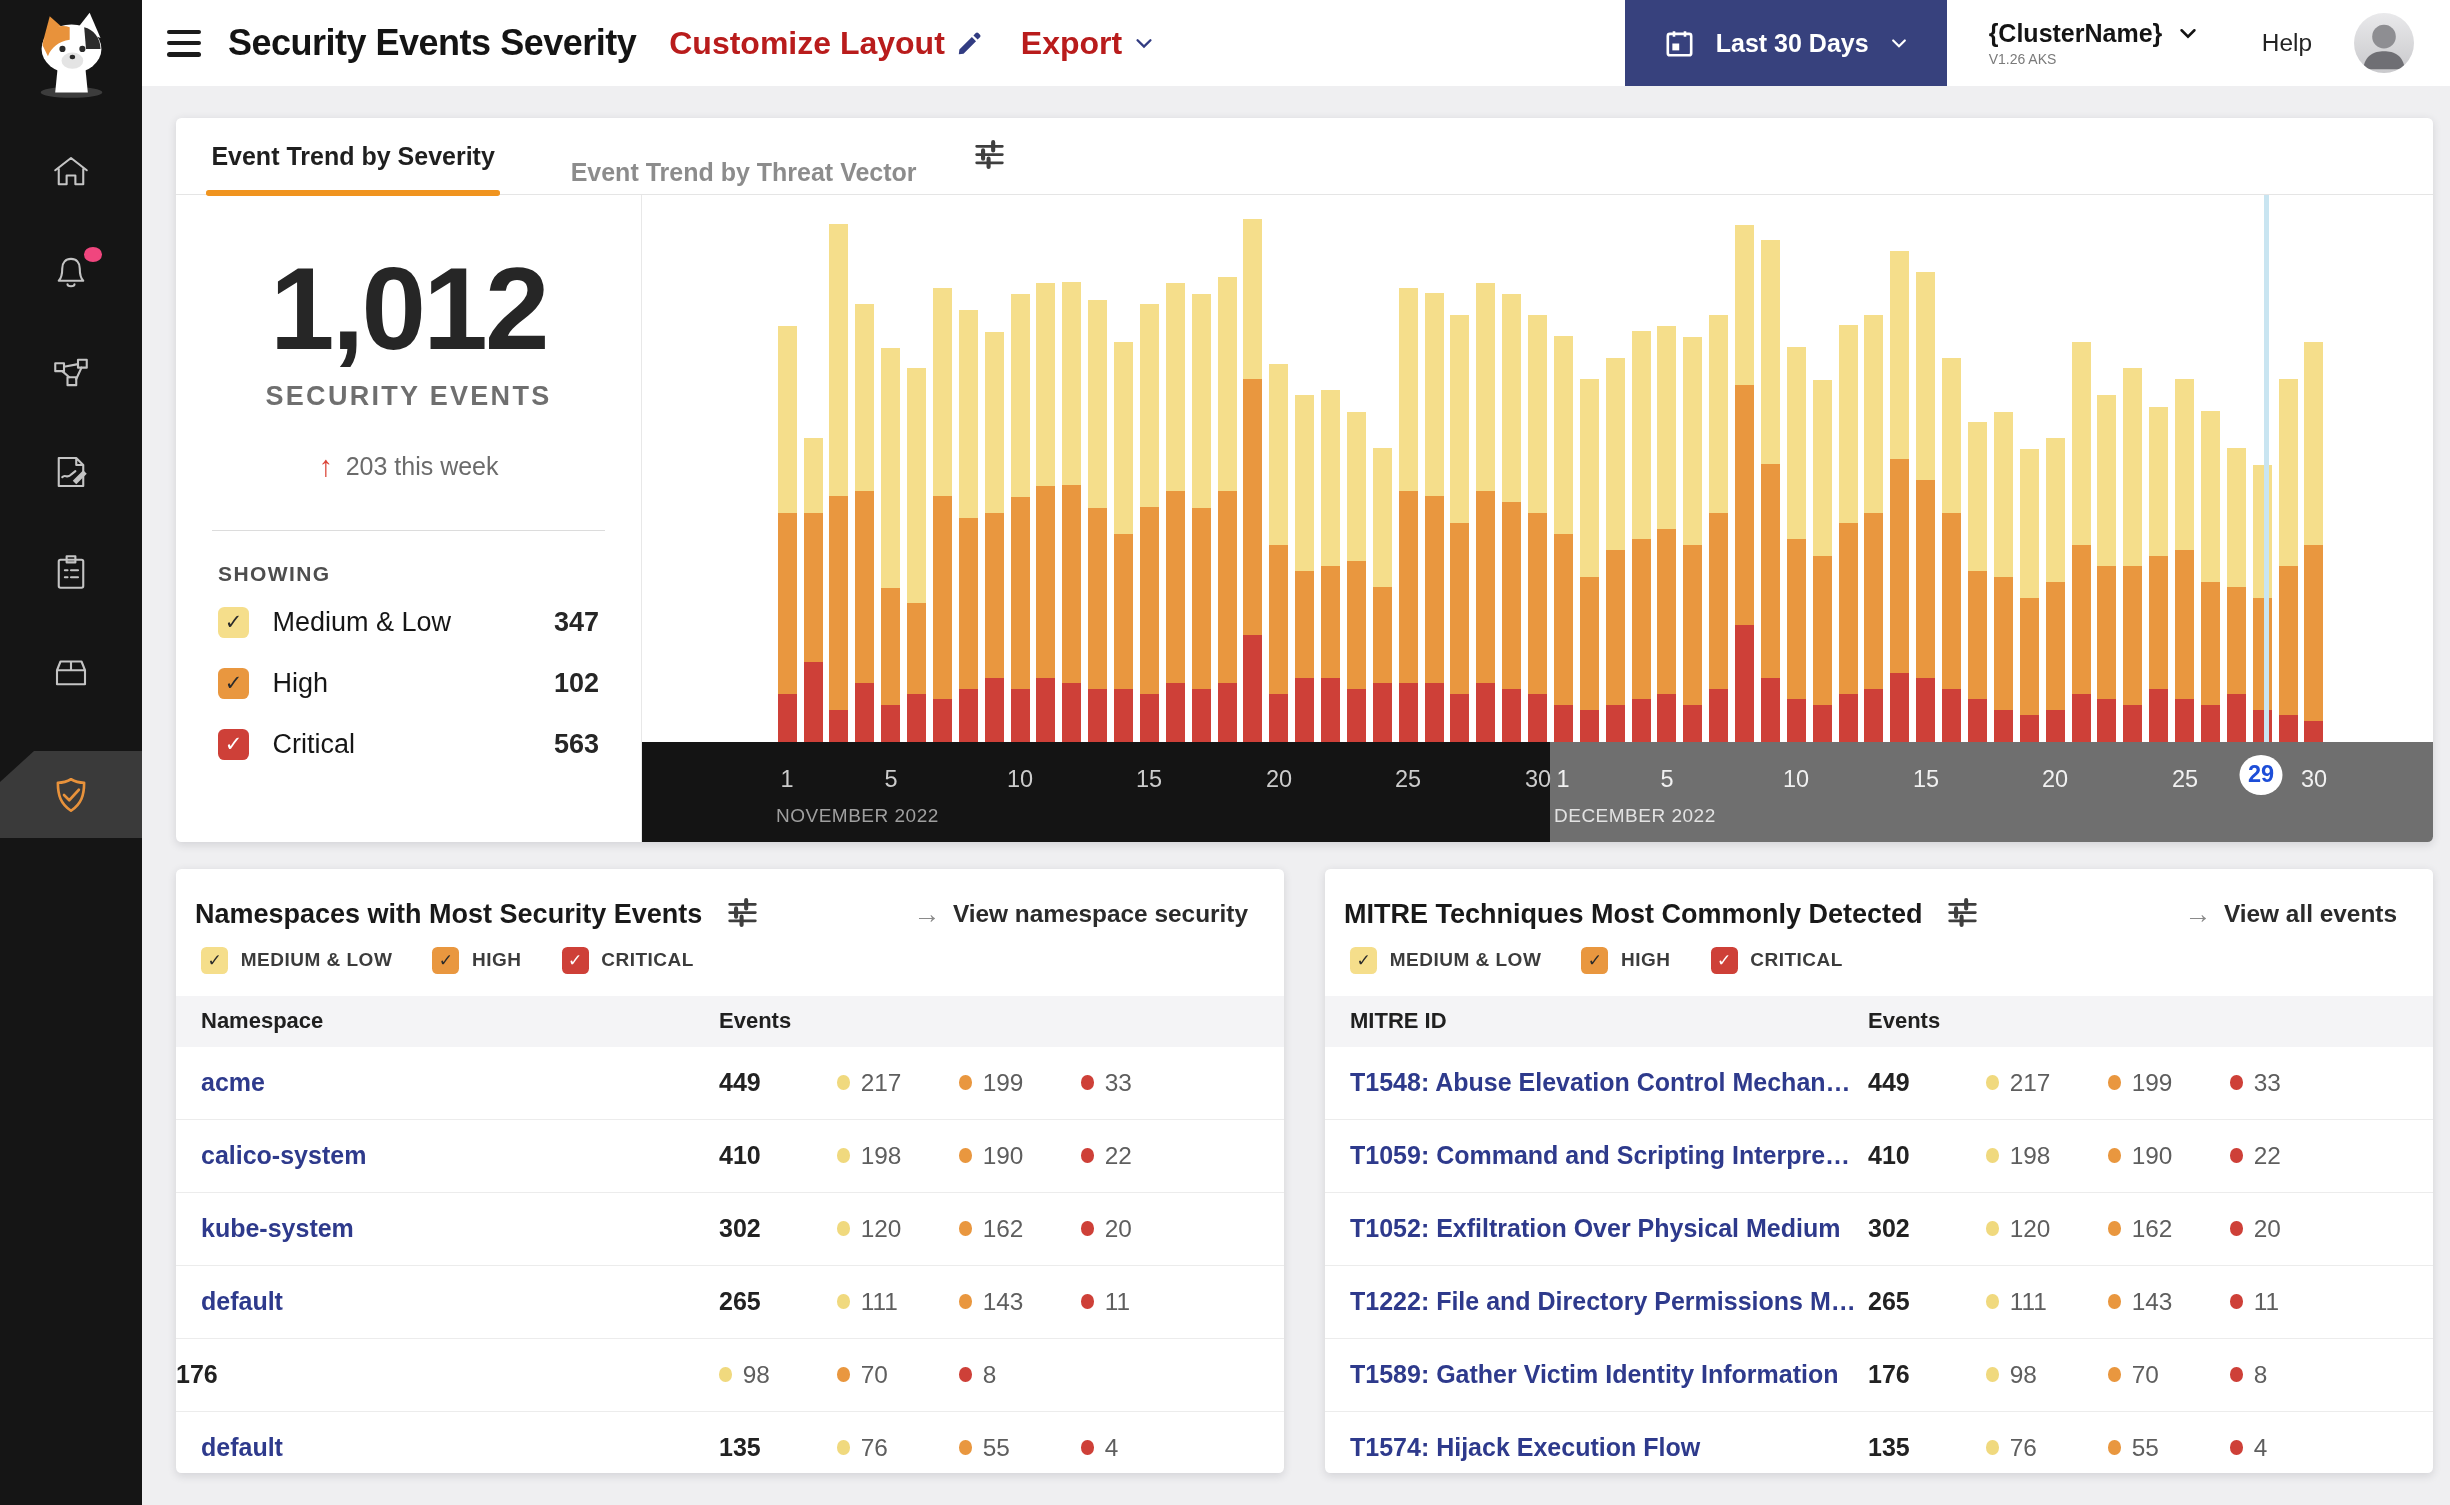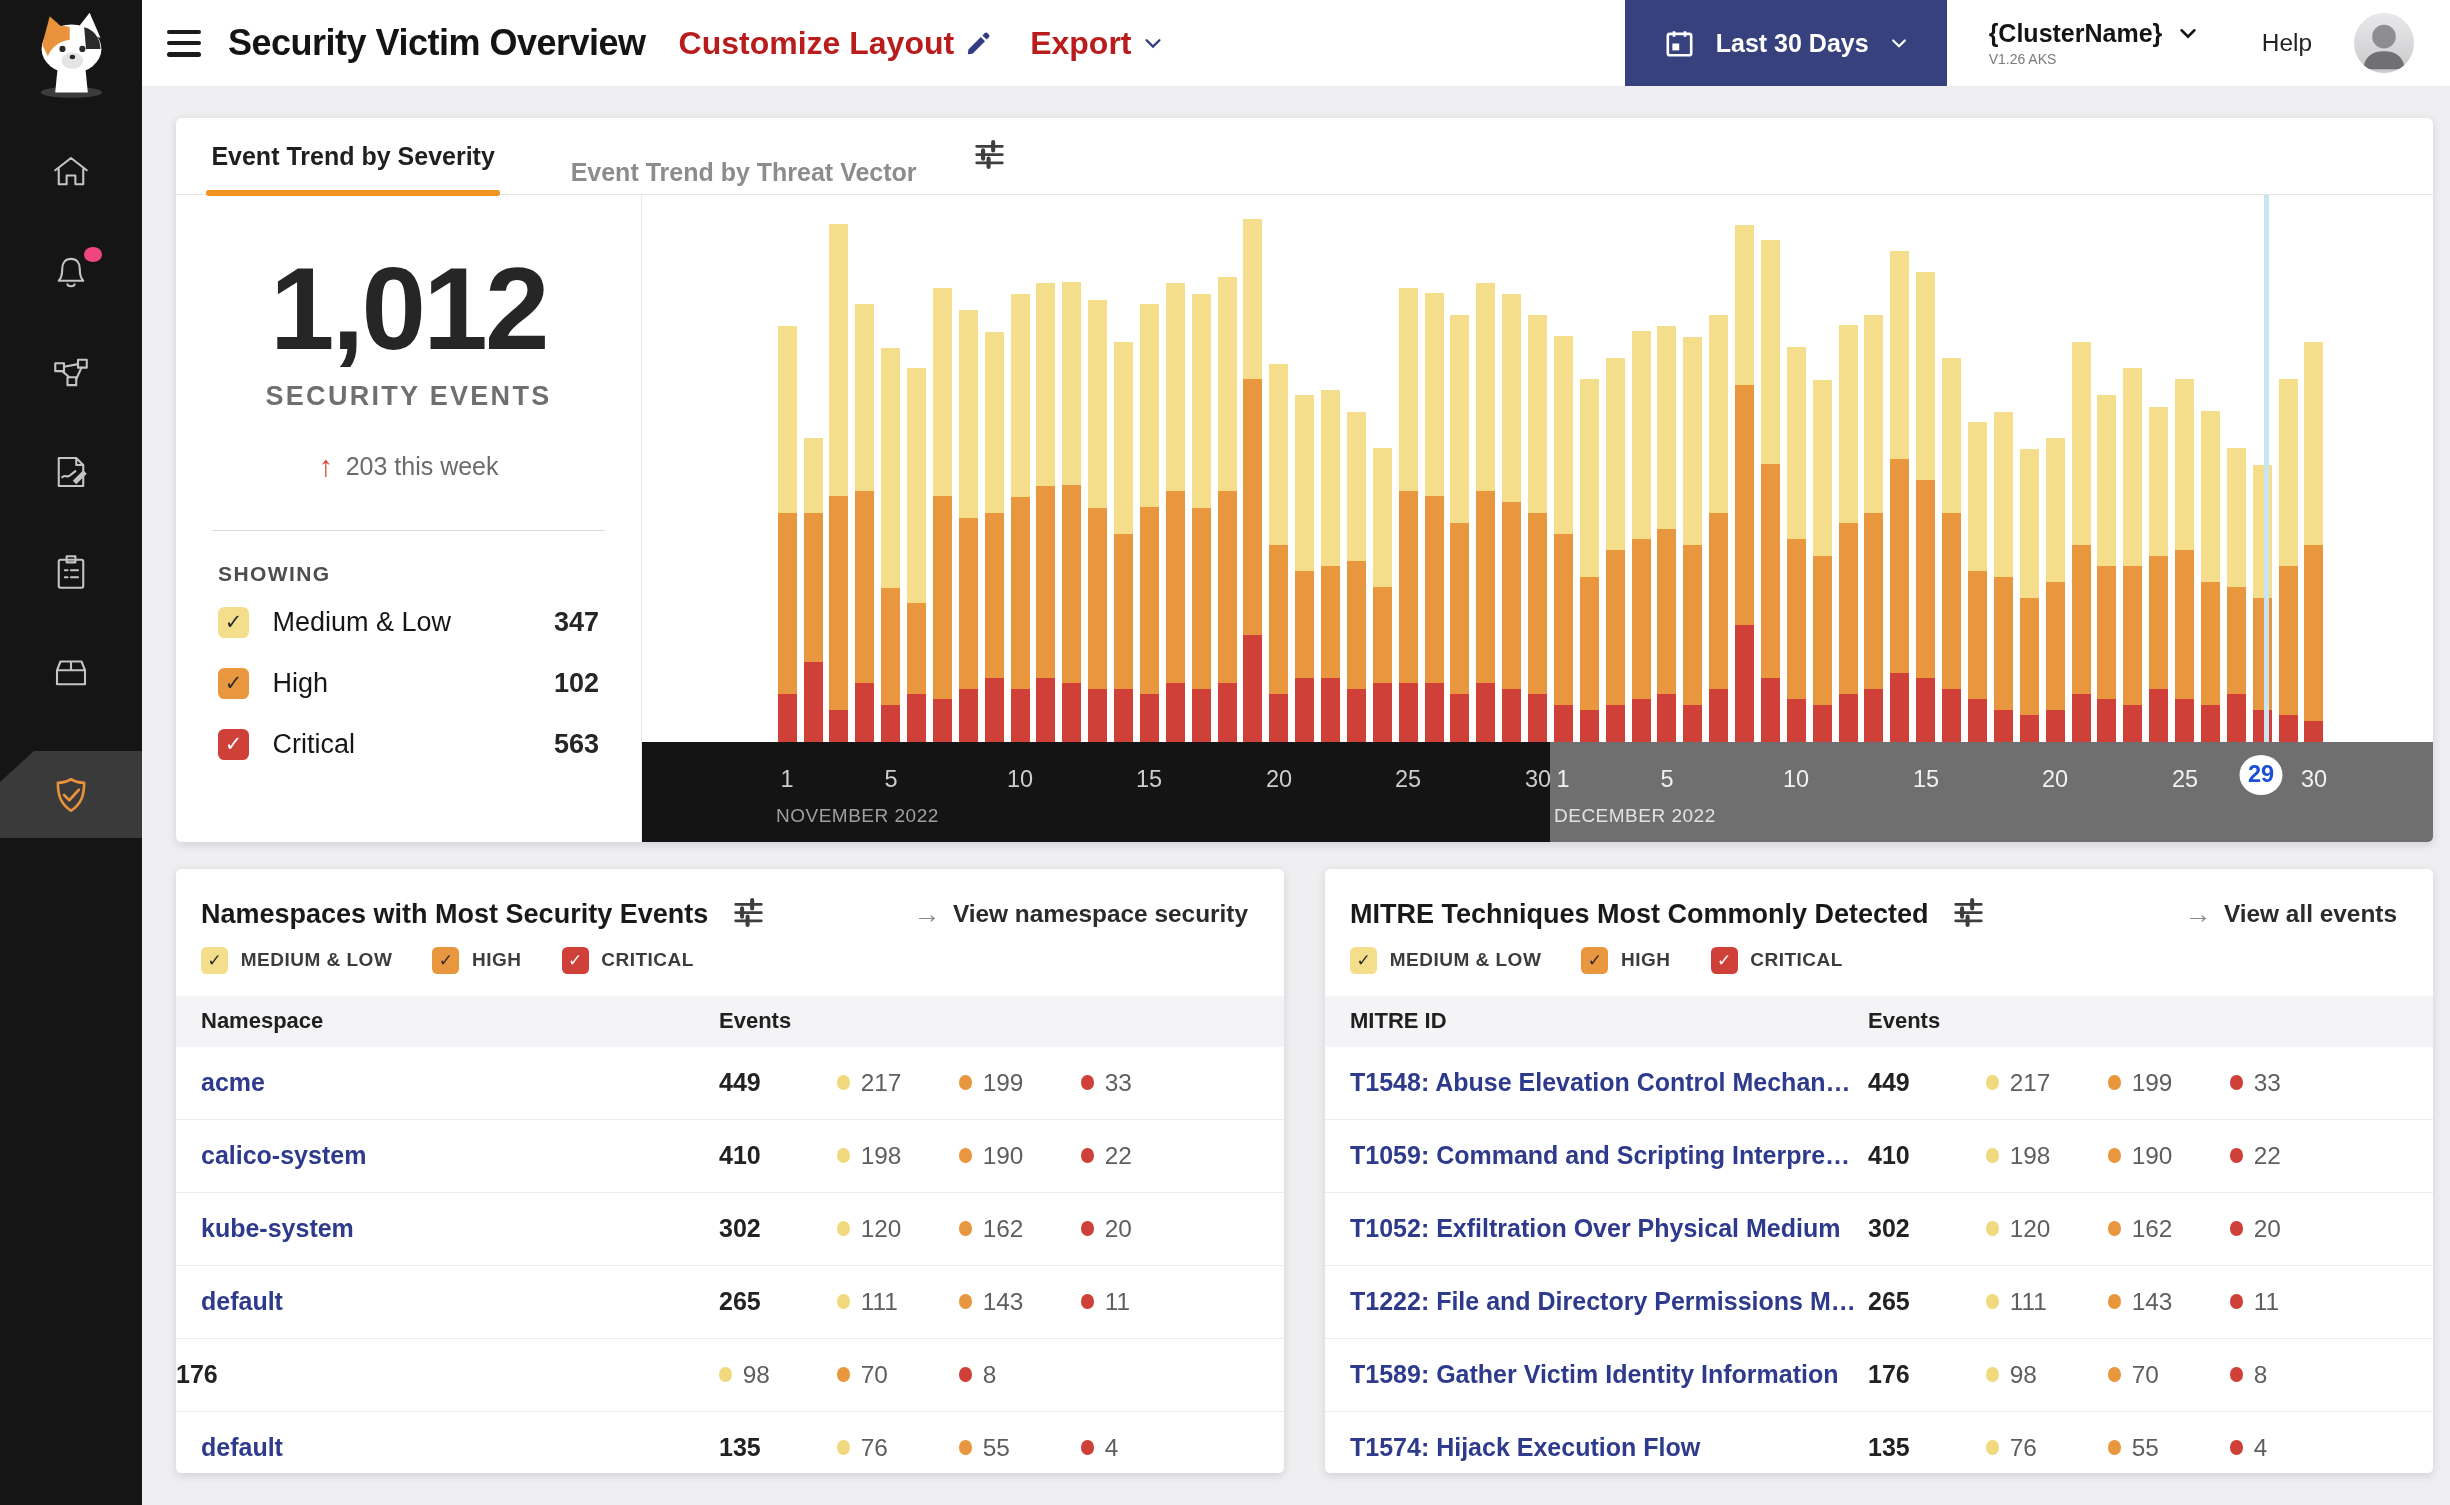--- a/index.html
+++ b/index.html
@@ -74,21 +74,21 @@
   .tick.dec { color:#F1F1F1; }
   .month-label { position:absolute; top:63px; font-size:19px; letter-spacing:0.5px; color:#9F9F9F; }
   .month-label.dec { color:#E2E2E2; }
   .tick-circle { position:absolute; top:12.7px; width:43px; height:40px; border-radius:50%; background:#FFFFFF;
     display:flex; align-items:center; justify-content:center; font-size:23.5px; font-weight:700; color:#1d4ed8;
     transform:translateX(-50%); z-index:2; }
 
   
   .panel { position:absolute; top:869px; width:1108px; height:604px; overflow:hidden; }
   .panel.left { left:176px; } .panel.right { left:1325px; }
-  .panel-head { display:flex; align-items:center; padding:27px 36px 0 25px; }
+  .panel-head { display:flex; align-items:center; padding:27px 36px 0 19px; }
   .panel-title { font-size:27px; font-weight:700; color:#191919; }
   .panel-head .sliders-icon { margin-left:23.5px; cursor:pointer; }
   .panel-link { margin-left:auto; display:flex; align-items:center; gap:12.7px; cursor:pointer;
     font-size:24.4px; font-weight:600; color:#2B2B2B; }
   .panel-link .arrow { color:#8A8A8A; font-size:27px; font-weight:400; }
   .chips { display:flex; align-items:center; gap:40px; padding:14.5px 0 0 25px; }
   .chip { display:flex; align-items:center; gap:12.7px; cursor:pointer; }
   .chip .checkbox { width:27px; height:27px; font-size:17px; border-radius:5.4px; }
   .chip-label { font-size:19px; font-weight:700; letter-spacing:0.5px; color:#3C3C3C; }
   .tbl { margin-top:22px; }
@@ -169,21 +169,21 @@
     </div>
   </nav>
 </aside>
 
 <header class="topbar">
   <div class="hamburger">
       <span></span>
       <span></span>
       <span></span>
     </div>
-  <h1 class="page-title">Security Victim Overview</h1>
+  <h1 class="page-title">Security Events Severity</h1>
   <div class="hlink customize">
     <span>Customize Layout</span>
     <svg width="27" height="27" viewBox="0 0 24 24" fill="#323C82">
         <path d="M3 17.3 L14.1 6.2 L17.8 9.9 L6.7 21 L2.5 21.5 Z M15.5 4.8 L17.6 2.7 C18.2 2.1 19.2 2.1 19.8 2.7 L21.3 4.2 C21.9 4.8 21.9 5.8 21.3 6.4 L19.2 8.5 Z"></path>
       </svg>
   </div>
   <div class="hlink export">
     <span>Export</span>
     <svg width="22" height="22" viewBox="0 0 24 24" fill="none" stroke="#323C82" stroke-width="2.6" stroke-linecap="round">
         <path d="M5 9 L12 16 L19 9"></path>

